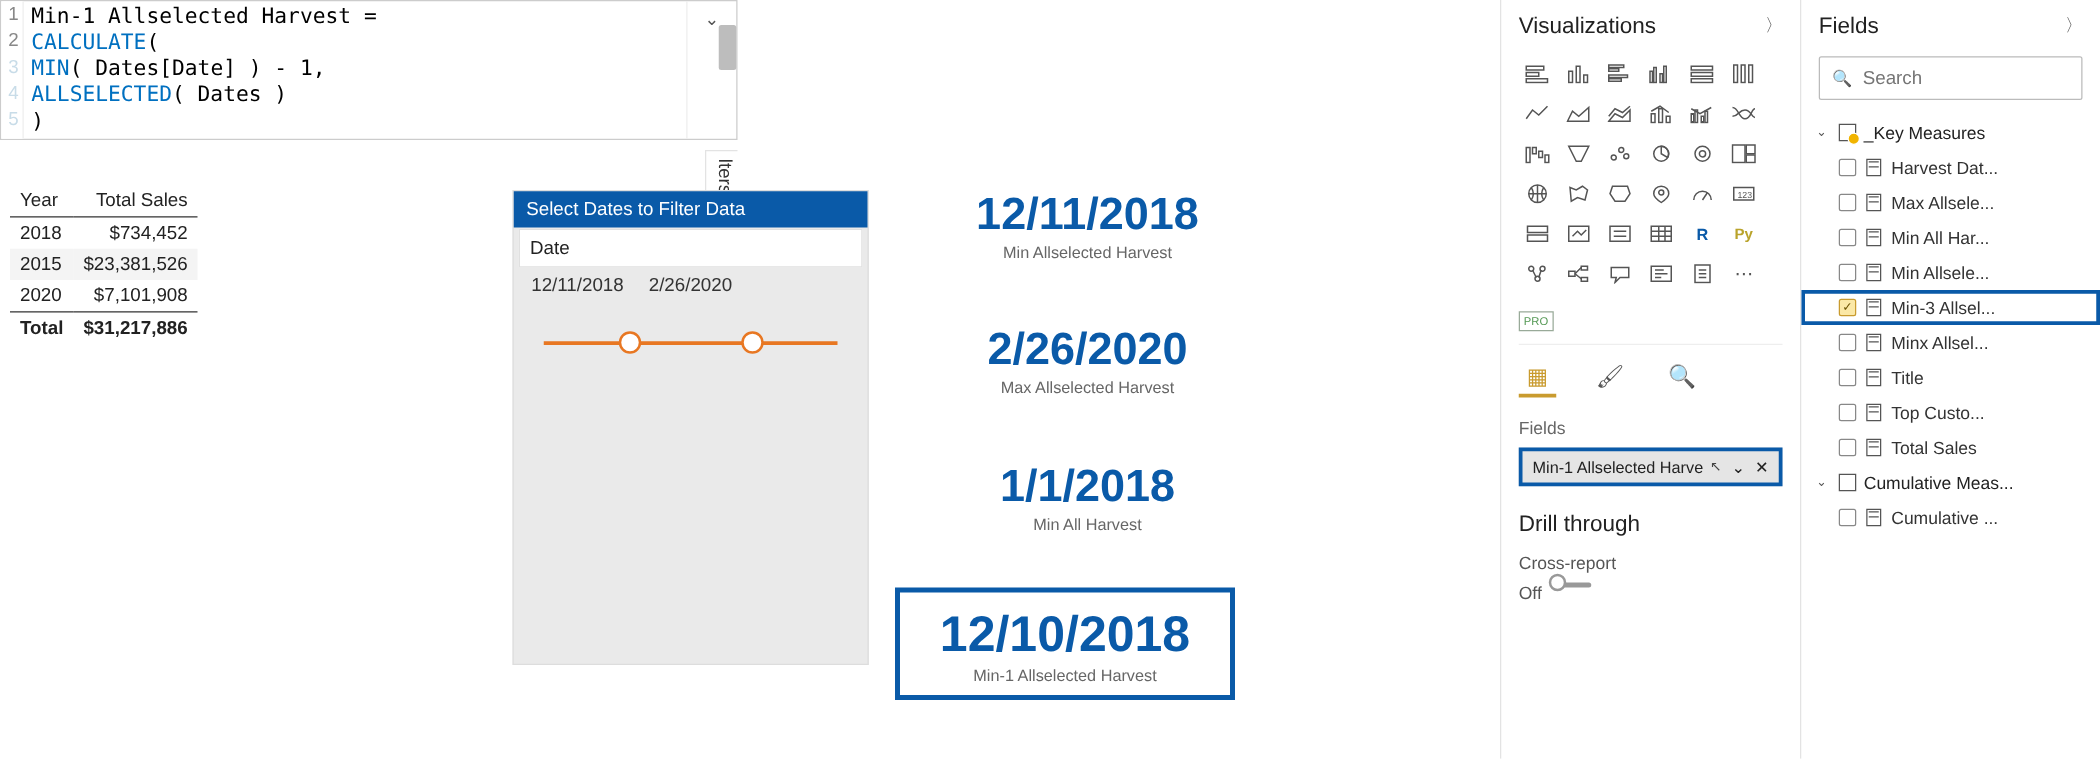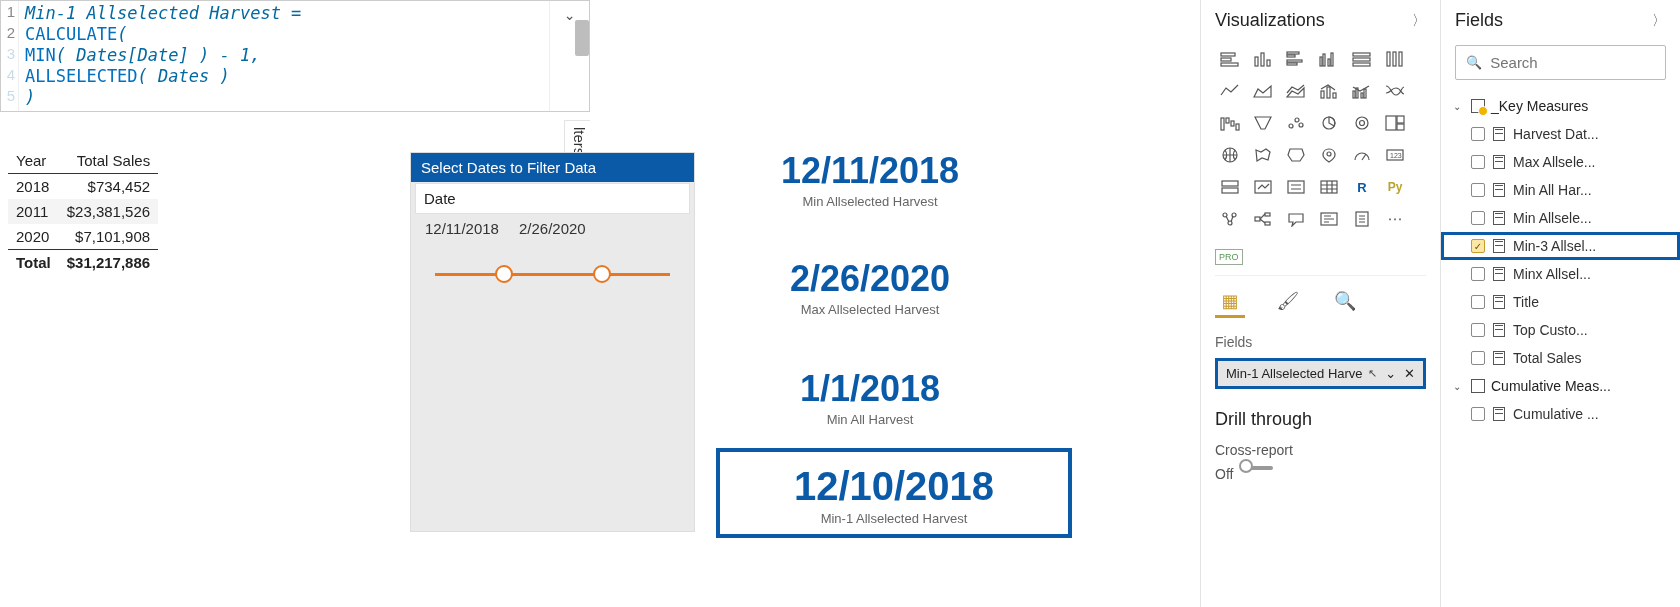--- a/index.html
+++ b/index.html
@@ -9,21 +9,21 @@
   .canvas-area { flex:1; position:relative; }
   .right-panels { display:flex; }
   
   
   .formula-bar { position:absolute; top:0; left:0; right:610px; height:112px; border:1px solid #ccc; background:#fff; display:flex; }
   .gutter { width:18px; background:#fff; border-right:1px solid #eee; }
   .gutter div { font-size:15px; color:#888; text-align:right; padding-right:3px; line-height:21px; }
   .gutter .ghost { color:#c8dce8; }
   .code { font-family: Consolas, monospace; font-size:17px; line-height:21px; padding:2px 6px; flex:1; }
   .kw { color:#0070c0; }
-  .plain { color:#0369a1;font-style:italic; }
+  .plain { color:#000000; }
   .formula-dropdown { width:40px; display:flex; align-items:flex-start; justify-content:center; padding-top:6px; border-left:1px solid #eee; }
   .chev-down-lg { font-size:14px; color:#555; }
   .scrollthumb { position:absolute; right:611px; top:20px; width:14px; height:36px; background:#bdbdbd; border-radius:2px; }
   
   
   .filters-tab { position:absolute; right:610px; top:120px; width:26px; writing-mode:vertical-rl; font-size:15px; color:#333; padding:6px 2px; border-left:1px solid #e3e3e3; border-top:1px solid #e3e3e3; }
   
   
   .table-vis { position:absolute; left:8px; top:148px; }
   .table-vis table { border-collapse:collapse; font-size:15px; }
@@ -45,21 +45,21 @@
   .handle.a { left:84px; }
   .handle.b { left:182px; }
   
   
   .card { position:absolute; text-align:center; }
   .card .val { font-size:36px; font-weight:600; color:#0a5aa8; }
   .card .lbl { font-size:13px; color:#666; margin-top:2px; }
   .card1 { left:740px; top:150px; width:260px; }
   .card2 { left:740px; top:258px; width:260px; }
   .card3 { left:740px; top:368px; width:260px; }
-  .card4 { left:716px; top:448px; width:356px; border:4px solid #0a5aa8; padding:12px 6px 8px 6px; }
+  .card4 { left:716px; top:470px; width:272px; border:4px solid #0a5aa8; padding:12px 6px 8px 6px; }
   .card4 .val { font-size:40px; }
   
   
   .viz-panel { width:240px; border-left:1px solid #e3e3e3; padding:10px 14px 0 14px; height:607px; overflow:hidden; }
   .panel-header { display:flex; align-items:center; justify-content:space-between; margin-bottom:14px; }
   .panel-header span.title { font-size:18px; color:#222; }
   .chev-right { font-size:14px; color:#555; }
   .viz-grid { display:grid; grid-template-columns:repeat(6, 30px); grid-auto-rows:28px; gap:4px 3px; margin-bottom:10px; }
   .viz-icon { width:30px; height:28px; display:flex; align-items:center; justify-content:center; font-size:15px; color:#555; border:1px solid transparent; }
   .viz-icon svg rect, .viz-icon svg path, .viz-icon svg circle { stroke:#555; fill:none; stroke-width:1.2; }
@@ -136,21 +136,21 @@
           <th>Year</th>
           <th class="num">Total Sales</th>
         </tr>
           </thead>
         <tbody>
           <tr>
               <td>2018</td>
               <td class="num">$734,452</td>
             </tr>
           <tr>
-              <td>2011</td>
+              <td>2015</td>
               <td class="num">$23,381,526</td>
             </tr>
           <tr>
               <td>2020</td>
               <td class="num">$7,101,908</td>
             </tr>
           <tr class="total">
               <td>Total</td>
               <td class="num">$31,217,886</td>
             </tr>

